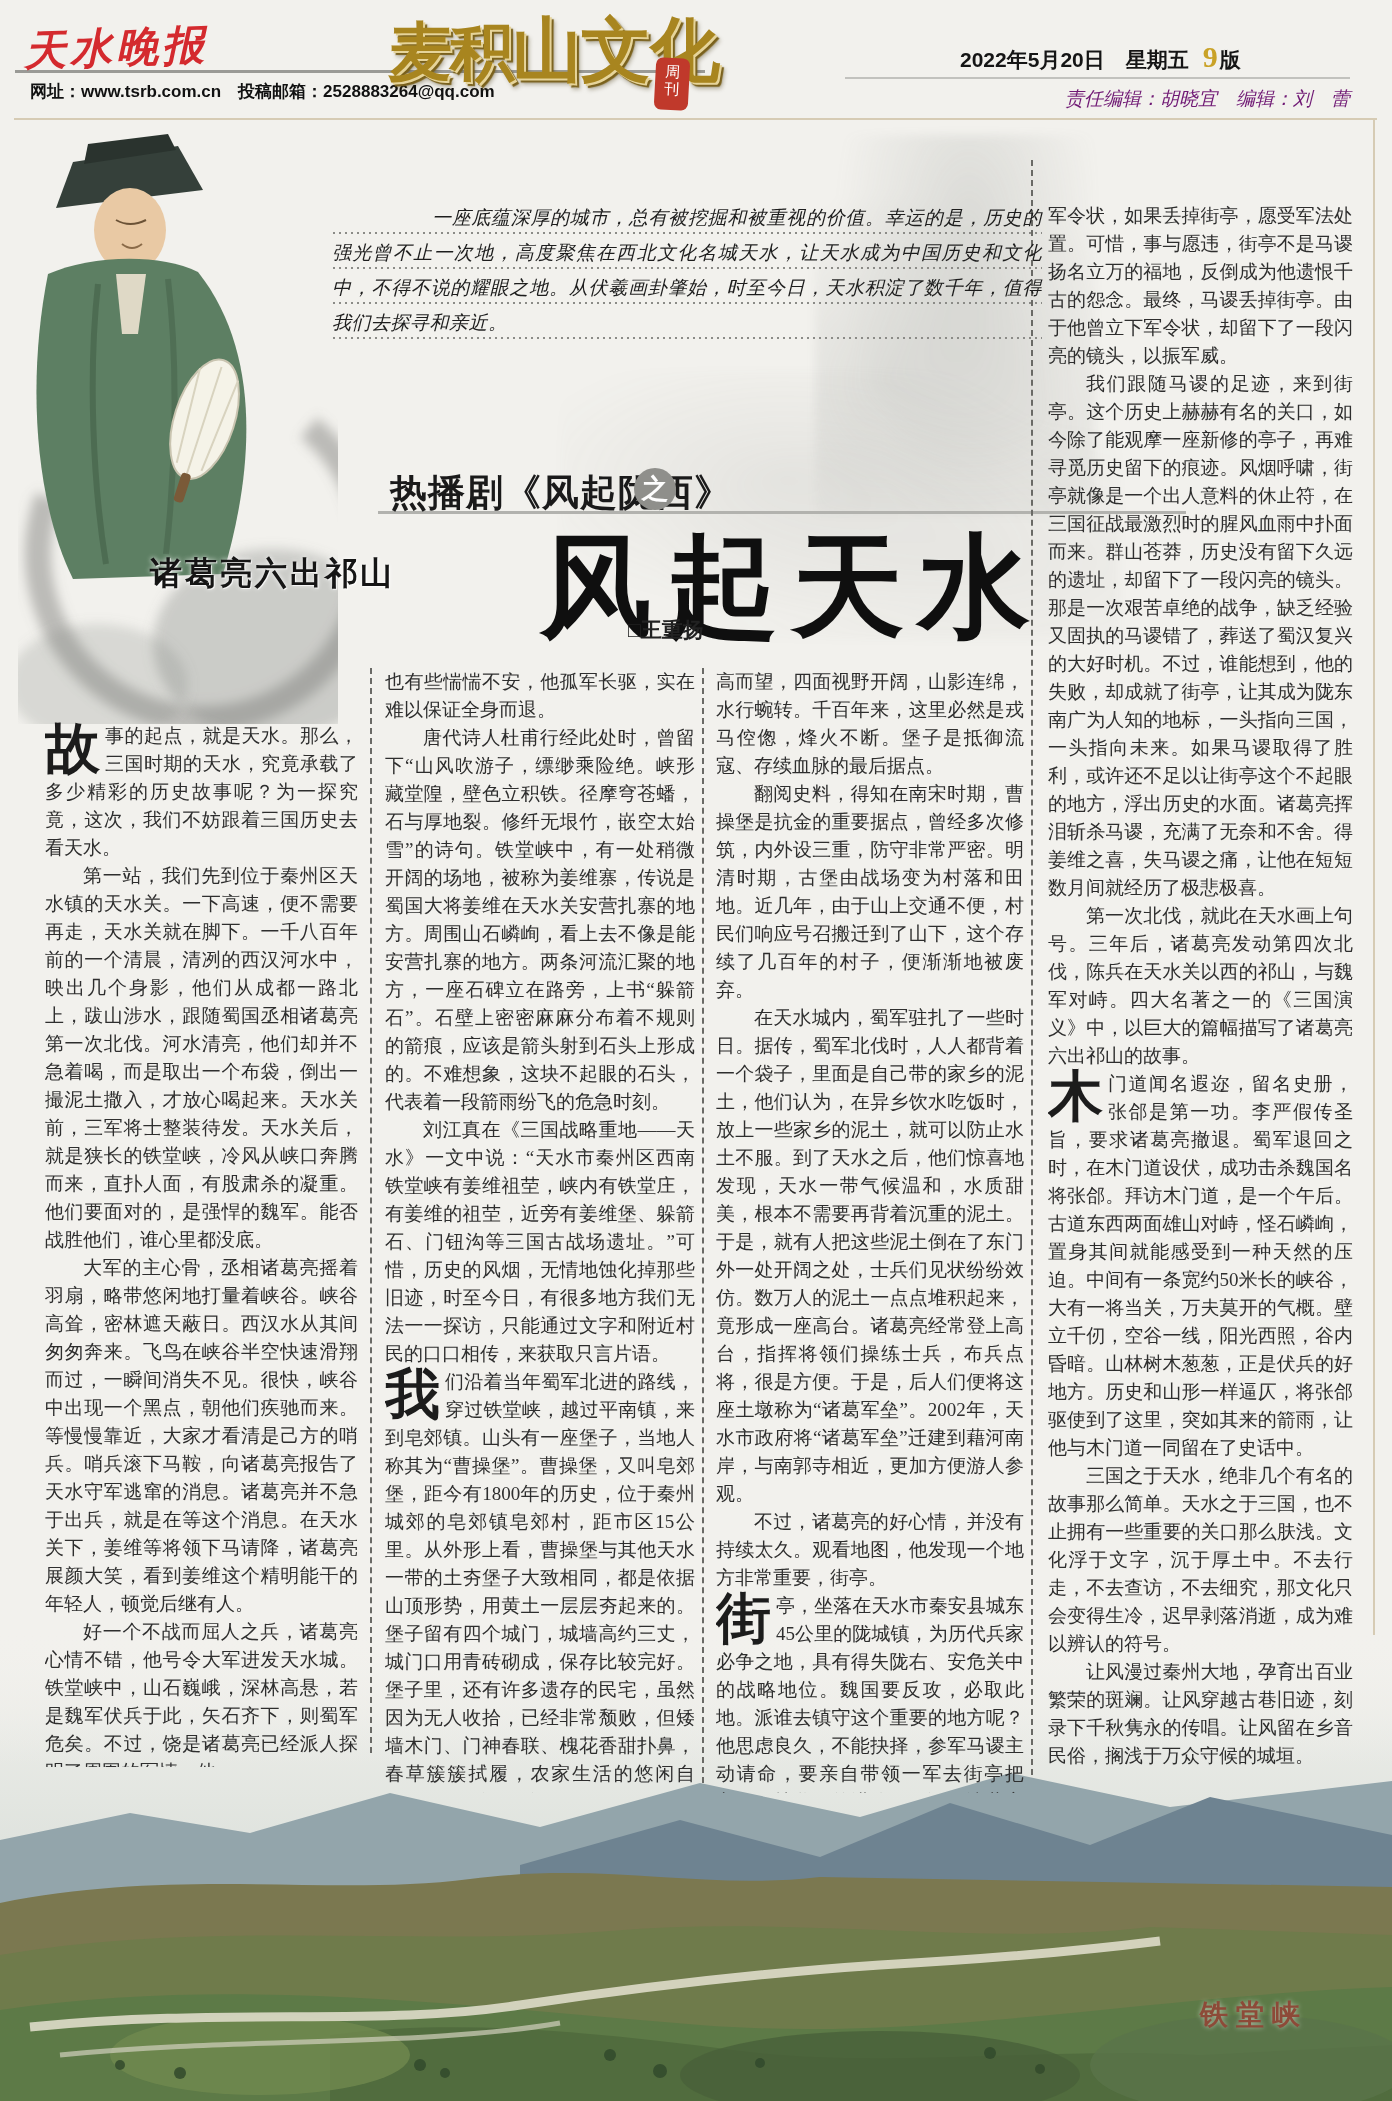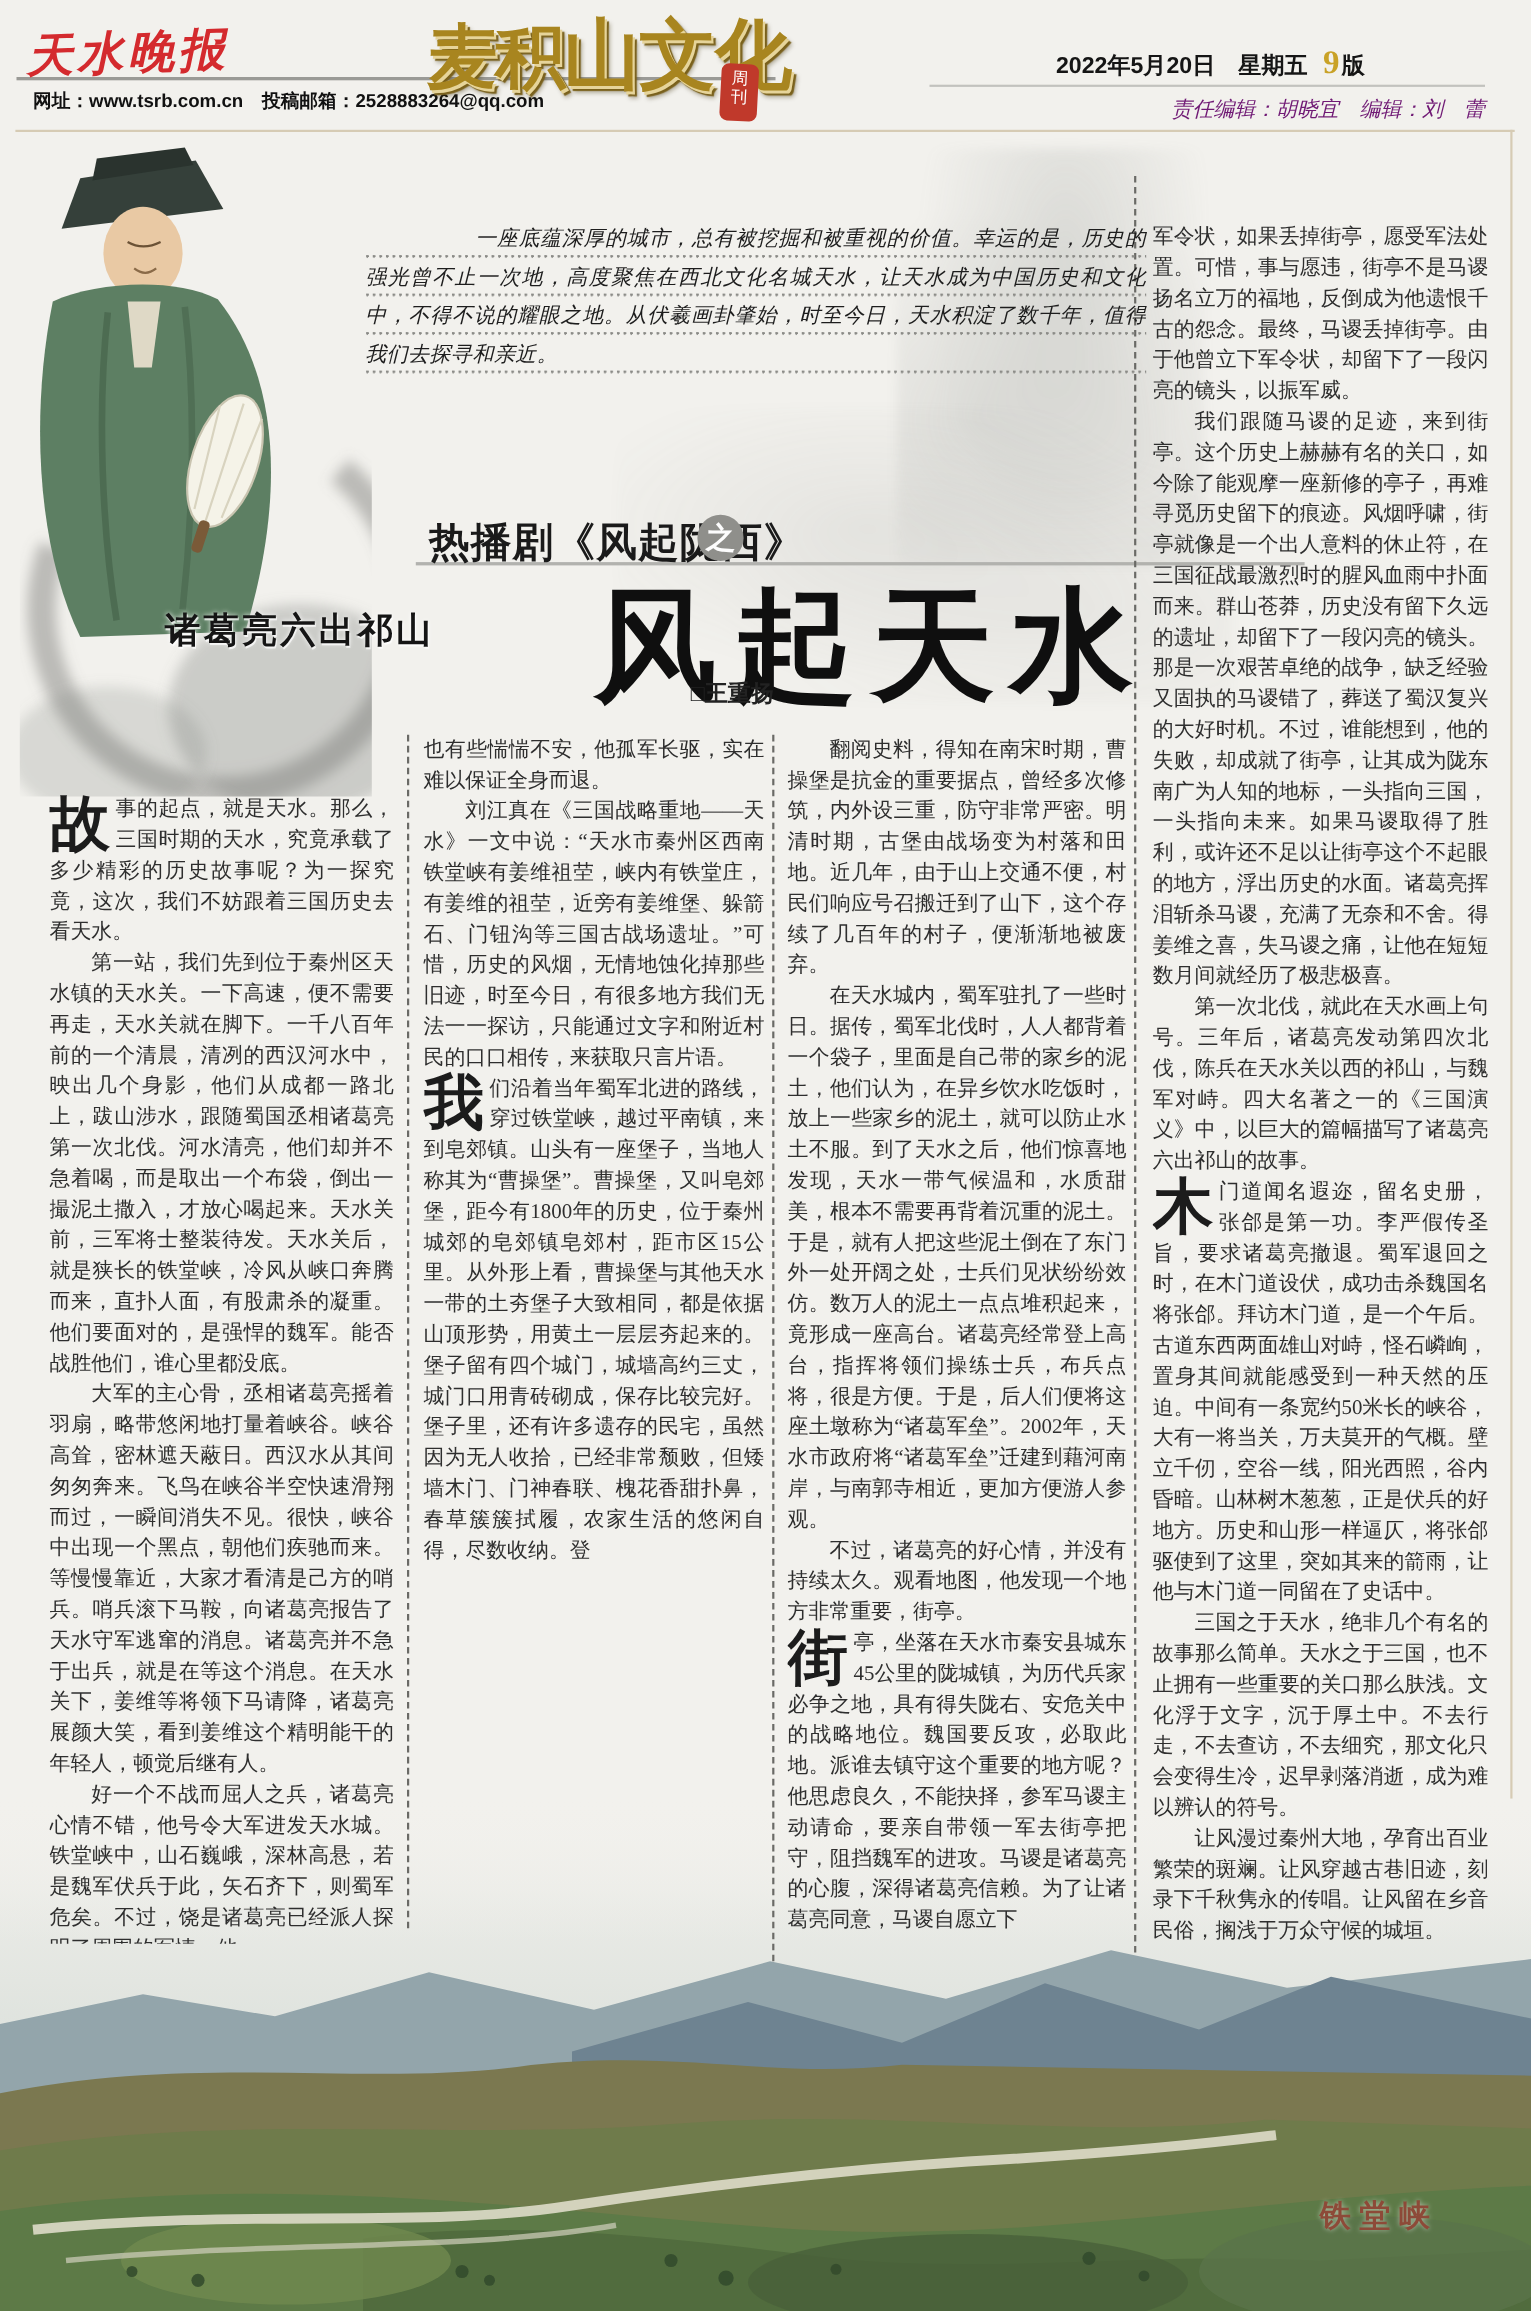--- a/index.html
+++ b/index.html
@@ -143,24 +143,26 @@
   <div class="abs" id="author">□王重扬</div>
 
   <div class="abs col" id="col1">
       <p class="has-drop"><span class="dropcap">故</span>事的起点，就是天水。那么，三国时期的天水，究竟承载了多少精彩的历史故事呢？为一探究竟，这次，我们不妨跟着三国历史去看天水。</p>
       <p>第一站，我们先到位于秦州区天水镇的天水关。一下高速，便不需要再走，天水关就在脚下。一千八百年前的一个清晨，清冽的西汉河水中，映出几个身影，他们从成都一路北上，跋山涉水，跟随蜀国丞相诸葛亮第一次北伐。河水清亮，他们却并不急着喝，而是取出一个布袋，倒出一撮泥土撒入，才放心喝起来。天水关前，三军将士整装待发。天水关后，就是狭长的铁堂峡，冷风从峡口奔腾而来，直扑人面，有股肃杀的凝重。他们要面对的，是强悍的魏军。能否战胜他们，谁心里都没底。</p>
       <p>大军的主心骨，丞相诸葛亮摇着羽扇，略带悠闲地打量着峡谷。峡谷高耸，密林遮天蔽日。西汉水从其间匆匆奔来。飞鸟在峡谷半空快速滑翔而过，一瞬间消失不见。很快，峡谷中出现一个黑点，朝他们疾驰而来。等慢慢靠近，大家才看清是己方的哨兵。哨兵滚下马鞍，向诸葛亮报告了天水守军逃窜的消息。诸葛亮并不急于出兵，就是在等这个消息。在天水关下，姜维等将领下马请降，诸葛亮展颜大笑，看到姜维这个精明能干的年轻人，顿觉后继有人。</p>
       <p>好一个不战而屈人之兵，诸葛亮心情不错，他号令大军进发天水城。铁堂峡中，山石巍峨，深林高悬，若是魏军伏兵于此，矢石齐下，则蜀军危矣。不过，饶是诸葛亮已经派人探明了周围的军情，他</p>
     </div>
   <div class="abs col" id="col2">
       <p class="cont">也有些惴惴不安，他孤军长驱，实在难以保证全身而退。</p>
+      <p>唐代诗人杜甫行经此处时，曾留下“山风吹游子，缥缈乘险绝。峡形藏堂隍，壁色立积铁。径摩穹苍蟠，石与厚地裂。修纤无垠竹，嵌空太始雪”的诗句。铁堂峡中，有一处稍微开阔的场地，被称为姜维寨，传说是蜀国大将姜维在天水关安营扎寨的地方。周围山石嶙峋，看上去不像是能安营扎寨的地方。两条河流汇聚的地方，一座石碑立在路旁，上书“躲箭石”。石壁上密密麻麻分布着不规则的箭痕，应该是箭头射到石头上形成的。不难想象，这块不起眼的石头，代表着一段箭雨纷飞的危急时刻。</p>
       <p>刘江真在《三国战略重地——天水》一文中说：“天水市秦州区西南铁堂峡有姜维祖茔，峡内有铁堂庄，有姜维的祖茔，近旁有姜维堡、躲箭石、门钮沟等三国古战场遗址。”可惜，历史的风烟，无情地蚀化掉那些旧迹，时至今日，有很多地方我们无法一一探访，只能通过文字和附近村民的口口相传，来获取只言片语。</p>
       <p class="has-drop"><span class="dropcap">我</span>们沿着当年蜀军北进的路线，穿过铁堂峡，越过平南镇，来到皂郊镇。山头有一座堡子，当地人称其为“曹操堡”。曹操堡，又叫皂郊堡，距今有1800年的历史，位于秦州城郊的皂郊镇皂郊村，距市区15公里。从外形上看，曹操堡与其他天水一带的土夯堡子大致相同，都是依据山顶形势，用黄土一层层夯起来的。堡子留有四个城门，城墙高约三丈，城门口用青砖砌成，保存比较完好。堡子里，还有许多遗存的民宅，虽然因为无人收拾，已经非常颓败，但矮墙木门、门神春联、槐花香甜扑鼻，春草簇簇拭履，农家生活的悠闲自得，尽数收纳。登</p>
     </div>
   <div class="abs col" id="col3">
+      <p class="cont">高而望，四面视野开阔，山影连绵，水行蜿转。千百年来，这里必然是戎马倥偬，烽火不断。堡子是抵御流寇、存续血脉的最后据点。</p>
       <p>翻阅史料，得知在南宋时期，曹操堡是抗金的重要据点，曾经多次修筑，内外设三重，防守非常严密。明清时期，古堡由战场变为村落和田地。近几年，由于山上交通不便，村民们响应号召搬迁到了山下，这个存续了几百年的村子，便渐渐地被废弃。</p>
       <p>在天水城内，蜀军驻扎了一些时日。据传，蜀军北伐时，人人都背着一个袋子，里面是自己带的家乡的泥土，他们认为，在异乡饮水吃饭时，放上一些家乡的泥土，就可以防止水土不服。到了天水之后，他们惊喜地发现，天水一带气候温和，水质甜美，根本不需要再背着沉重的泥土。于是，就有人把这些泥土倒在了东门外一处开阔之处，士兵们见状纷纷效仿。数万人的泥土一点点堆积起来，竟形成一座高台。诸葛亮经常登上高台，指挥将领们操练士兵，布兵点将，很是方便。于是，后人们便将这座土墩称为“诸葛军垒”。2002年，天水市政府将“诸葛军垒”迁建到藉河南岸，与南郭寺相近，更加方便游人参观。</p>
       <p>不过，诸葛亮的好心情，并没有持续太久。观看地图，他发现一个地方非常重要，街亭。</p>
       <p class="has-drop"><span class="dropcap">街</span>亭，坐落在天水市秦安县城东45公里的陇城镇，为历代兵家必争之地，具有得失陇右、安危关中的战略地位。魏国要反攻，必取此地。派谁去镇守这个重要的地方呢？他思虑良久，不能抉择，参军马谡主动请命，要亲自带领一军去街亭把守，阻挡魏军的进攻。马谡是诸葛亮的心腹，深得诸葛亮信赖。为了让诸葛亮同意，马谡自愿立下</p>
     </div>
   <div class="abs col" id="col4">
       <p class="cont">军令状，如果丢掉街亭，愿受军法处置。可惜，事与愿违，街亭不是马谡扬名立万的福地，反倒成为他遗恨千古的怨念。最终，马谡丢掉街亭。由于他曾立下军令状，却留下了一段闪亮的镜头，以振军威。</p>
       <p>我们跟随马谡的足迹，来到街亭。这个历史上赫赫有名的关口，如今除了能观摩一座新修的亭子，再难寻觅历史留下的痕迹。风烟呼啸，街亭就像是一个出人意料的休止符，在三国征战最激烈时的腥风血雨中扑面而来。群山苍莽，历史没有留下久远的遗址，却留下了一段闪亮的镜头。那是一次艰苦卓绝的战争，缺乏经验又固执的马谡错了，葬送了蜀汉复兴的大好时机。不过，谁能想到，他的失败，却成就了街亭，让其成为陇东南广为人知的地标，一头指向三国，一头指向未来。如果马谡取得了胜利，或许还不足以让街亭这个不起眼的地方，浮出历史的水面。诸葛亮挥泪斩杀马谡，充满了无奈和不舍。得姜维之喜，失马谡之痛，让他在短短数月间就经历了极悲极喜。</p>
       <p>第一次北伐，就此在天水画上句号。三年后，诸葛亮发动第四次北伐，陈兵在天水关以西的祁山，与魏军对峙。四大名著之一的《三国演义》中，以巨大的篇幅描写了诸葛亮六出祁山的故事。</p>
       <p class="has-drop"><span class="dropcap">木</span>门道闻名遐迩，留名史册，张郃是第一功。李严假传圣旨，要求诸葛亮撤退。蜀军退回之时，在木门道设伏，成功击杀魏国名将张郃。拜访木门道，是一个午后。古道东西两面雄山对峙，怪石嶙峋，置身其间就能感受到一种天然的压迫。中间有一条宽约50米长的峡谷，大有一将当关，万夫莫开的气概。壁立千仞，空谷一线，阳光西照，谷内昏暗。山林树木葱葱，正是伏兵的好地方。历史和山形一样逼仄，将张郃驱使到了这里，突如其来的箭雨，让他与木门道一同留在了史话中。</p>

